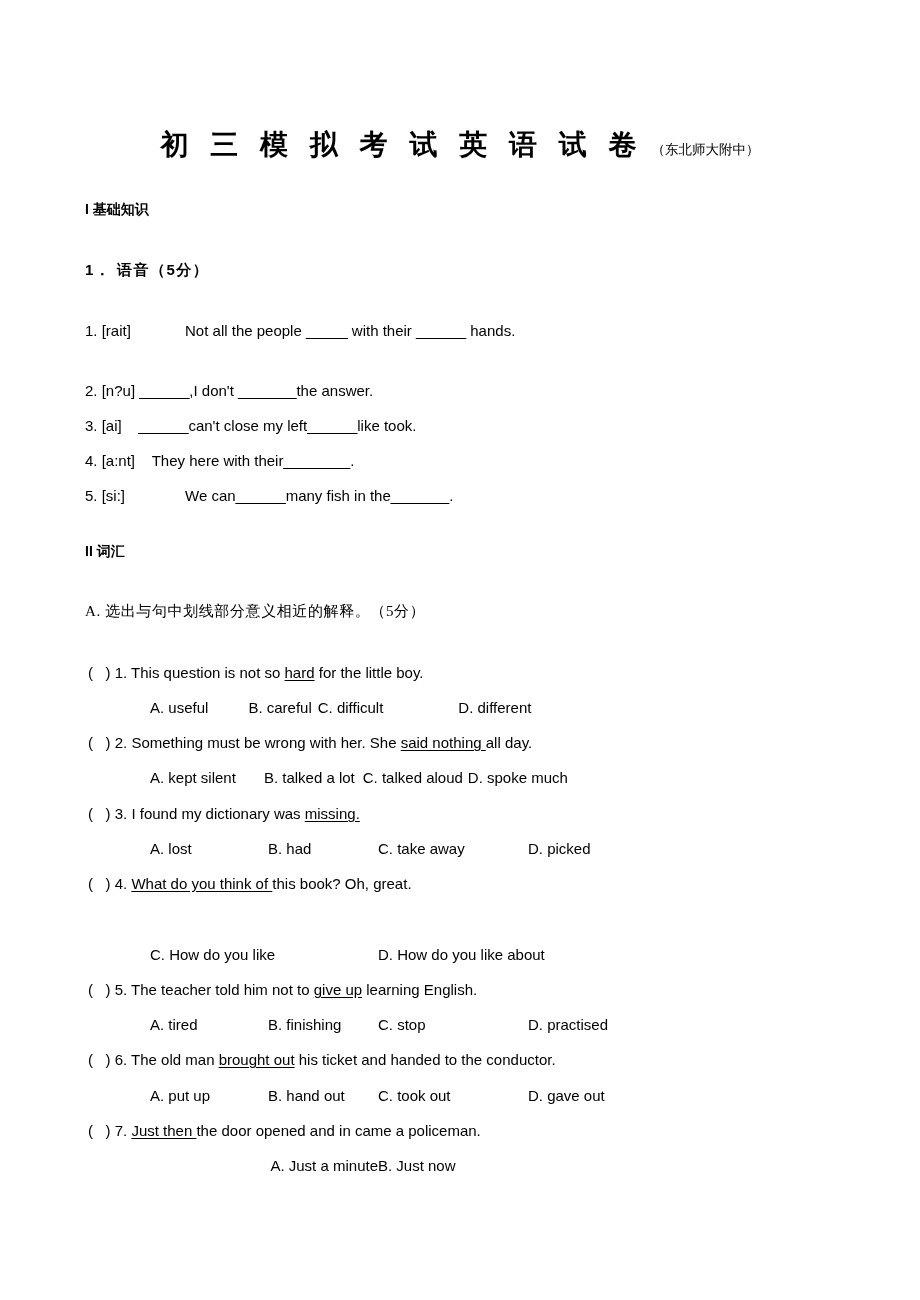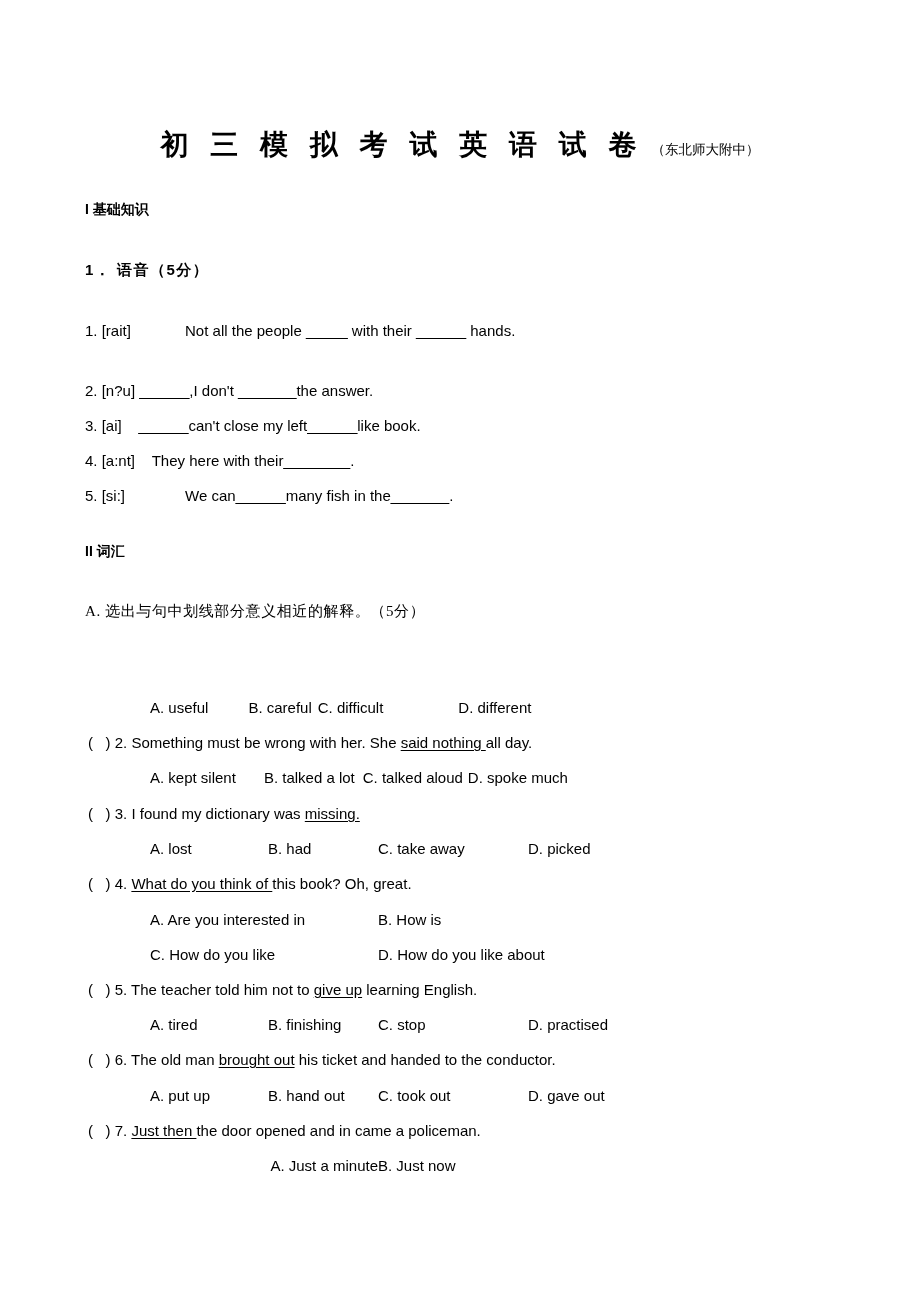--- a/index.html
+++ b/index.html
@@ -97,40 +97,40 @@
   </div>
 
   <div class="blk sect-head" style="left:85px; top:201px;">I 基础知识</div>
 
   <div class="blk sect-num" style="left:85px; top:261px;">1． 语音（5分）</div>
 
   <div class="blk q-line" style="left:85px; top:322px;"><span>1.</span> <span>[rait]</span>		<span>Not all the people </span><span class="fill">_____</span><span> with their </span><span class="fill">______</span><span> hands.</span></div>
 
   <div class="blk q-line" style="left:85px; top:382px;"><span>2.</span> <span>[n?u]</span><span> </span><span class="fill">______</span><span>,I don't </span><span class="fill">_______</span><span>the answer.</span></div>
 
-  <div class="blk q-line" style="left:85px; top:417px;"><span>3.</span> <span>[ai]</span><span>    </span><span class="fill">______</span><span>can't close my left</span><span class="fill">______</span><span>like book.</span></div>
+  <div class="blk q-line" style="left:85px; top:417px;"><span>3.</span> <span>[ai]</span><span>    </span><span class="fill">______</span><span>can't close my left</span><span class="fill">______</span><span>like took.</span></div>
 
   <div class="blk q-line" style="left:85px; top:452px;"><span>4.</span> <span>[a:nt]</span>	<span>They here with their</span><span class="fill">________</span><span>.</span></div>
 
   <div class="blk q-line" style="left:85px; top:487px;"><span>5.</span> <span>[si:]</span>		<span>We can</span><span class="fill">______</span><span>many fish in the</span><span class="fill">_______</span><span>.</span></div>
 
   <div class="blk sect-head" style="left:85px; top:543px;">II 词汇</div>
 
   <div class="blk serif-line" style="left:85px; top:603px;">A. 选出与句中划线部分意义相近的解释。（5分）</div>
 
+  <div class="blk q-line" style="left:88px; top:664px;"><span class="paren">(</span>&nbsp;&nbsp;&nbsp;<span class="paren">)</span> <span>1.</span> <span>This question is not so </span><u class="ul">hard</u><span> for the little boy.</span></div>
   <div class="blk opt-line" style="left:150px; top:699px;"><span>A. useful</span><span style="display:inline-block;width:40px;"></span><span>B. careful</span><span style="display:inline-block;width:6px;"></span><span>C. difficult</span><span style="display:inline-block;width:75px;"></span><span>D. different</span></div>
 
   <div class="blk q-line" style="left:88px; top:734px;"><span class="paren">(</span>&nbsp;&nbsp;&nbsp;<span class="paren">)</span> <span>2.</span> <span>Something must be wrong with her. She </span><u class="ul">said nothing </u><span>all day.</span></div>
   <div class="blk opt-line" style="left:150px; top:769px;"><span>A. kept silent</span><span style="display:inline-block;width:28px;"></span><span>B. talked a lot</span><span style="display:inline-block;width:8px;"></span><span>C. talked aloud</span><span style="display:inline-block;width:5px;"></span><span>D. spoke much</span></div>
 
   <div class="blk q-line" style="left:88px; top:805px;"><span class="paren">(</span>&nbsp;&nbsp;&nbsp;<span class="paren">)</span> <span>3.</span> <span>I found my dictionary was </span><u class="ul">missing.</u><span></span></div>
   <div class="blk opt-line" style="left:150px; top:840px;"><span style="display:inline-block;width:118px;"><span>A. lost</span></span><span style="display:inline-block;width:110px;"><span>B. had</span></span><span style="display:inline-block;width:150px;"><span>C. take away</span></span><span>D. picked</span></div>
 
   <div class="blk q-line" style="left:88px; top:875px;"><span class="paren">(</span>&nbsp;&nbsp;&nbsp;<span class="paren">)</span> <span>4.</span> <u class="ul">What do you think of </u><span>this book? Oh, great.</span></div>
-  <div class="blk opt-line" style="left:150px; top:911px;"><span style="display:inline-block;width:228px;"><span>A. Are you interested in</span></span><span>B. How is</span></div>
   <div class="blk opt-line" style="left:150px; top:946px;"><span style="display:inline-block;width:228px;"><span>C. How do you like</span></span><span>D. How do you like about</span></div>
 
   <div class="blk q-line" style="left:88px; top:981px;"><span class="paren">(</span>&nbsp;&nbsp;&nbsp;<span class="paren">)</span> <span>5.</span> <span>The teacher told him not to </span><u class="ul">give up</u><span> learning English.</span></div>
   <div class="blk opt-line" style="left:150px; top:1016px;"><span style="display:inline-block;width:118px;"><span>A. tired</span></span><span style="display:inline-block;width:110px;"><span>B. finishing</span></span><span style="display:inline-block;width:150px;"><span>C. stop</span></span><span>D. practised</span></div>
 
   <div class="blk q-line" style="left:88px; top:1051px;"><span class="paren">(</span>&nbsp;&nbsp;&nbsp;<span class="paren">)</span> <span>6.</span> <span>The old man </span><u class="ul">brought out</u><span> his ticket and handed to the conductor.</span></div>
   <div class="blk opt-line" style="left:150px; top:1087px;"><span style="display:inline-block;width:118px;"><span>A. put up</span></span><span style="display:inline-block;width:110px;"><span>B. hand out</span></span><span style="display:inline-block;width:150px;"><span>C. took out</span></span><span>D. gave out</span></div>
 
   <div class="blk q-line" style="left:88px; top:1122px;"><span class="paren">(</span>&nbsp;&nbsp;&nbsp;<span class="paren">)</span> <span>7.</span> <u class="ul">Just then </u><span>the door opened and in came a policeman.</span></div>
   <div class="blk opt-line" style="left:150px; top:1157px;text-align:right;"><span style="display:inline-block;width:228px;"><span>A. Just a minute</span></span><span>B. Just now</span></div>

